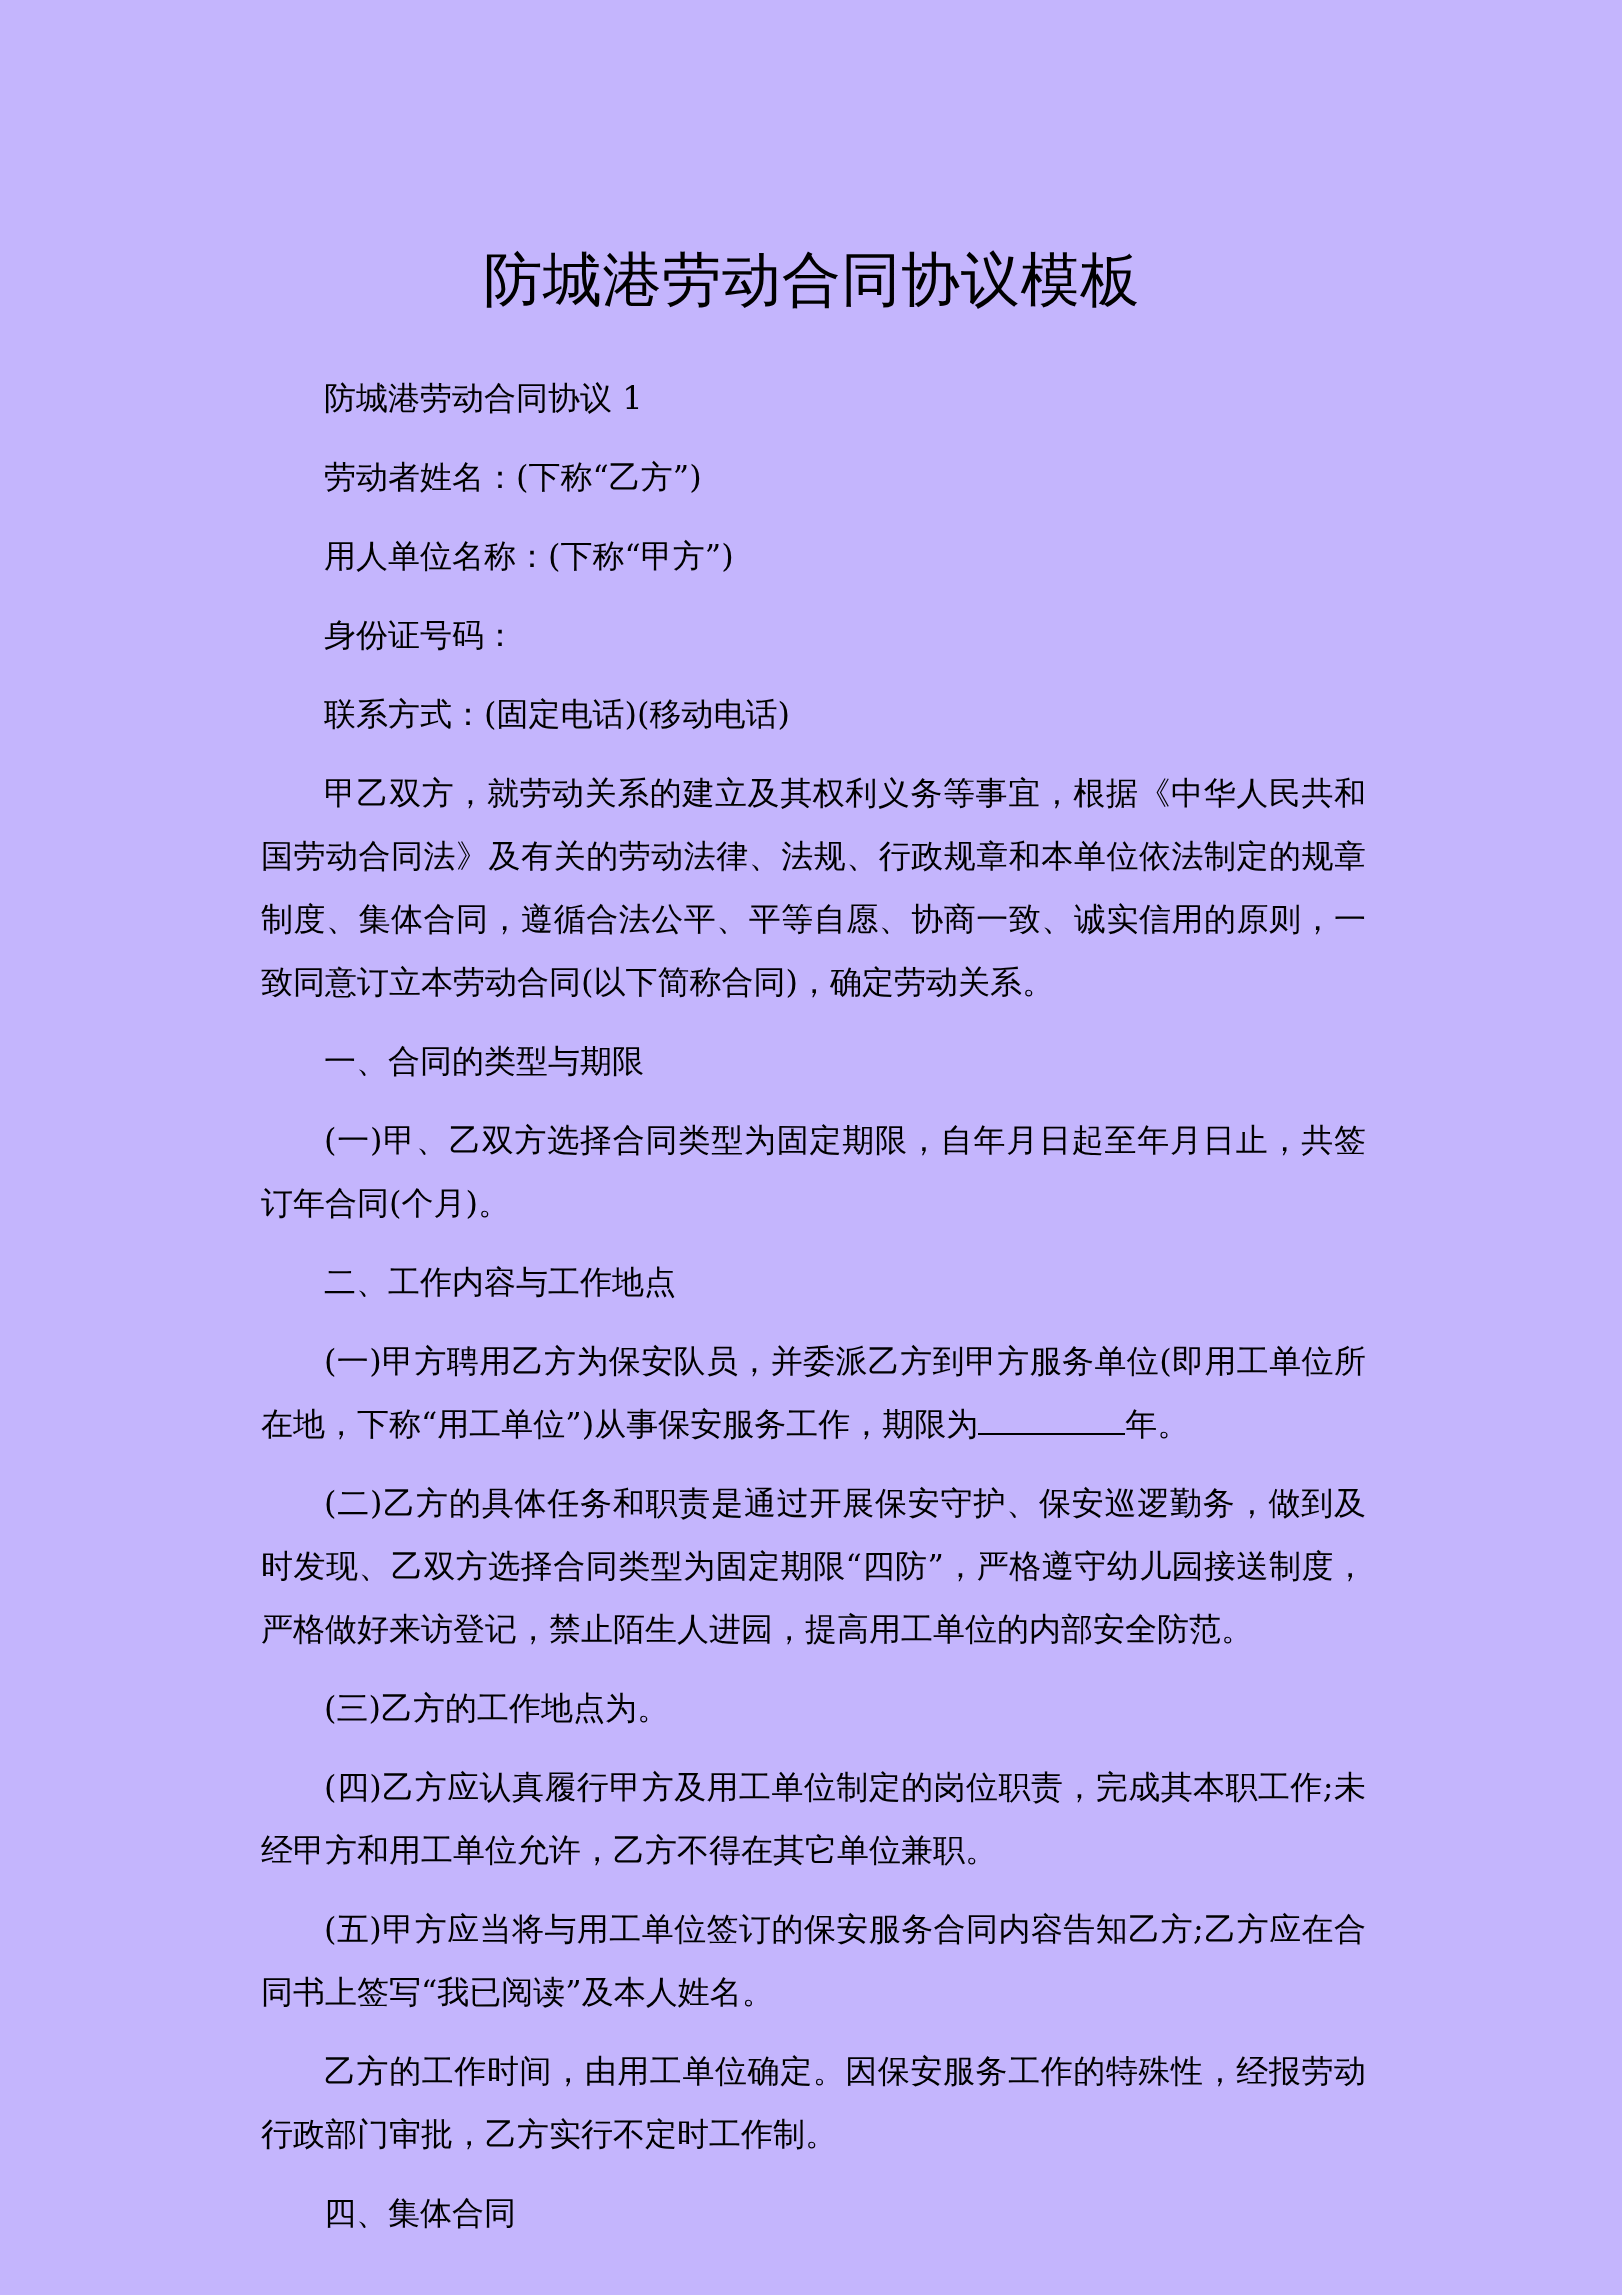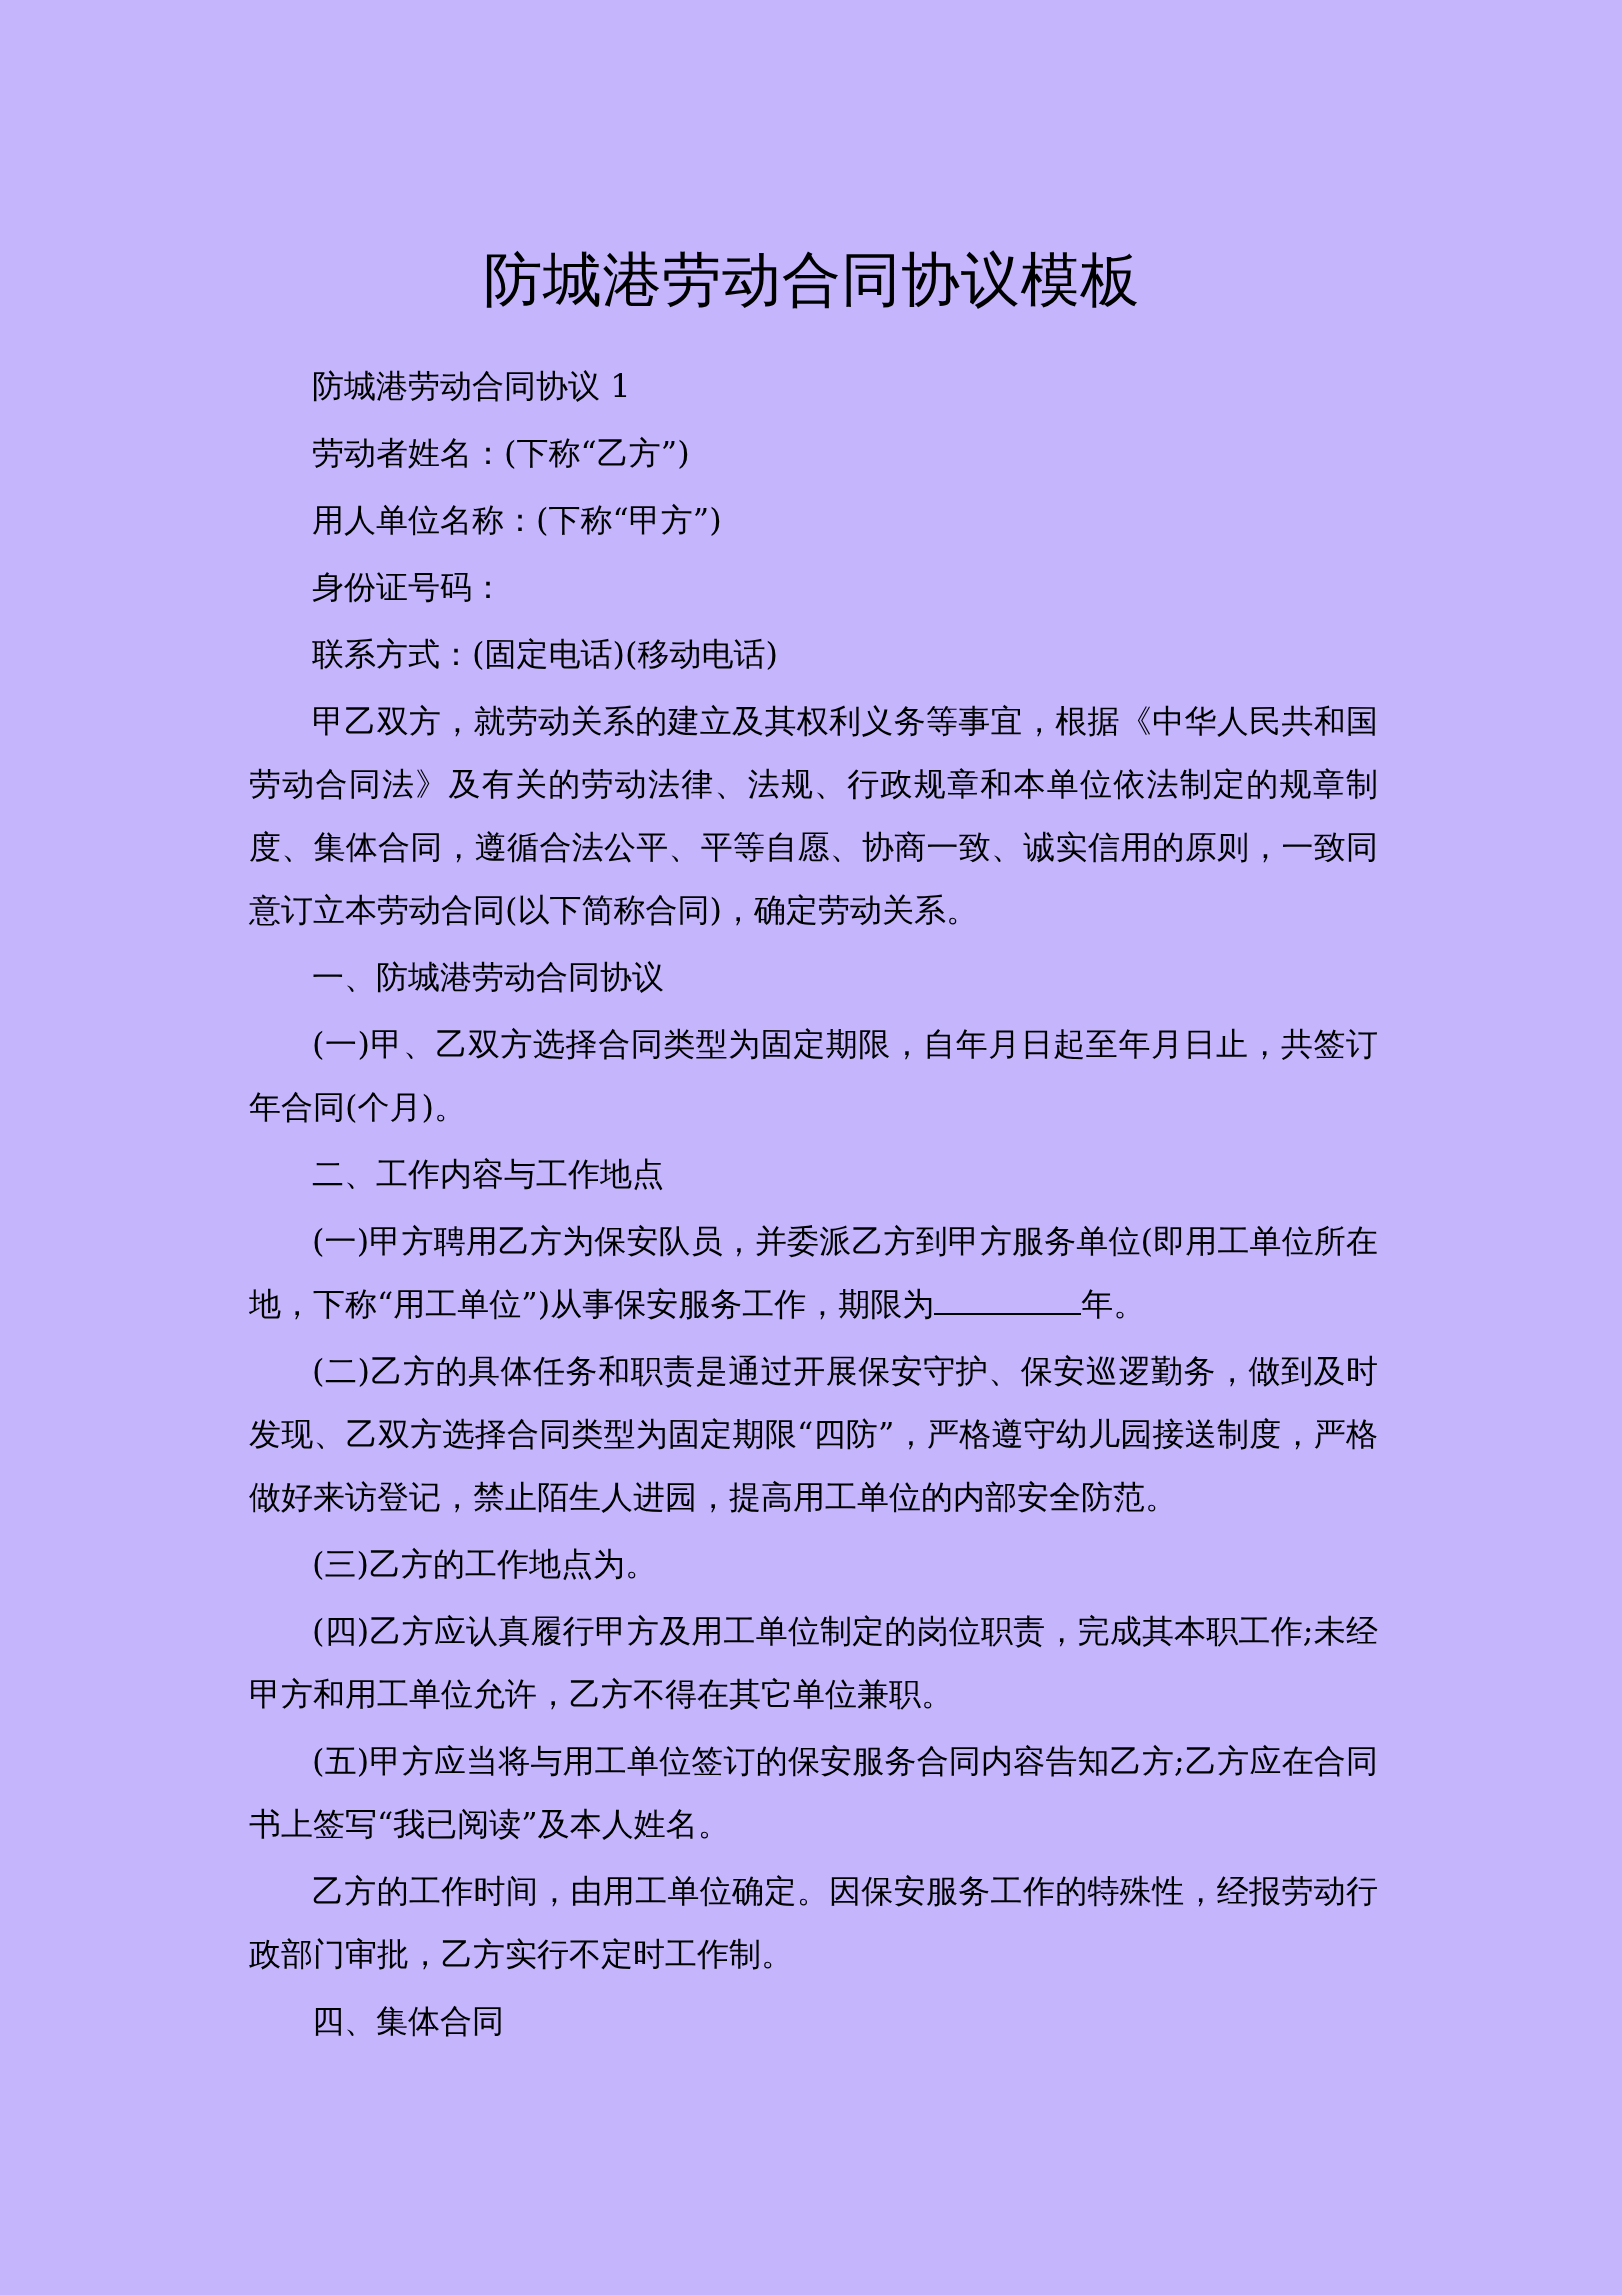--- a/index.html
+++ b/index.html
@@ -11,37 +11,37 @@
   .page { position: absolute; left: 0; top: 0; width: 1623px; height: 2295px; background: #c4b5fd; }
   .title {
     position: absolute; left: 0; top: 200px; width: 1623px;
     text-align: center; font-size: 59px; line-height: 79px; letter-spacing: 0.7px;
     font-family: "DejaVu Sans", "Liberation Sans", sans-serif; font-weight: normal;
   }
   .body {
     position: absolute; left: 245px; top: 351px; width: 1137px;
     font-size: 32px; line-height: 63px;
   }
-  .p { margin: 4px; padding: 0; text-indent: 63px; text-align: justify; text-align-last: left; }
+  .p { margin: 16px; padding: 0; text-indent: 63px; text-align: justify; text-align-last: left; }
   .blank { display: inline-block; width: 147px; border-bottom: 2px solid #000; height: 26px; vertical-align: baseline; }
 </style>
 </head>
 <body>
 
 <div class="page">
   <h1 class="title">防城港劳动合同协议模板</h1>
 
   <div class="body">
     <p class="p">防城港劳动合同协议 1</p>
     <p class="p">劳动者姓名：(下称“乙方”)</p>
     <p class="p">用人单位名称：(下称“甲方”)</p>
     <p class="p">身份证号码：</p>
     <p class="p">联系方式：(固定电话)(移动电话)</p>
     <p class="p">甲乙双方，就劳动关系的建立及其权利义务等事宜，根据《中华人民共和国劳动合同法》及有关的劳动法律、法规、行政规章和本单位依法制定的规章制度、集体合同，遵循合法公平、平等自愿、协商一致、诚实信用的原则，一致同意订立本劳动合同(以下简称合同)，确定劳动关系。</p>
-    <p class="p">一、防城港劳动合同协议</p>
+    <p class="p">一、合同的类型与期限</p>
     <p class="p">(一)甲、乙双方选择合同类型为固定期限，自年月日起至年月日止，共签订年合同(个月)。</p>
     <p class="p">二、工作内容与工作地点</p>
     <p class="p"><span>(一)甲方聘用乙方为保安队员，并委派乙方到甲方服务单位(即用工单位所在地，下称“用工单位”)从事保安服务工作，期限为</span><span class="blank"></span><span>年。</span></p>
     <p class="p">(二)乙方的具体任务和职责是通过开展保安守护、保安巡逻勤务，做到及时发现、乙双方选择合同类型为固定期限“四防”，严格遵守幼儿园接送制度，严格做好来访登记，禁止陌生人进园，提高用工单位的内部安全防范。</p>
     <p class="p">(三)乙方的工作地点为。</p>
     <p class="p">(四)乙方应认真履行甲方及用工单位制定的岗位职责，完成其本职工作;未经甲方和用工单位允许，乙方不得在其它单位兼职。</p>
     <p class="p">(五)甲方应当将与用工单位签订的保安服务合同内容告知乙方;乙方应在合同书上签写“我已阅读”及本人姓名。</p>
     <p class="p">乙方的工作时间，由用工单位确定。因保安服务工作的特殊性，经报劳动行政部门审批，乙方实行不定时工作制。</p>
     <p class="p">四、集体合同</p>
   </div>

